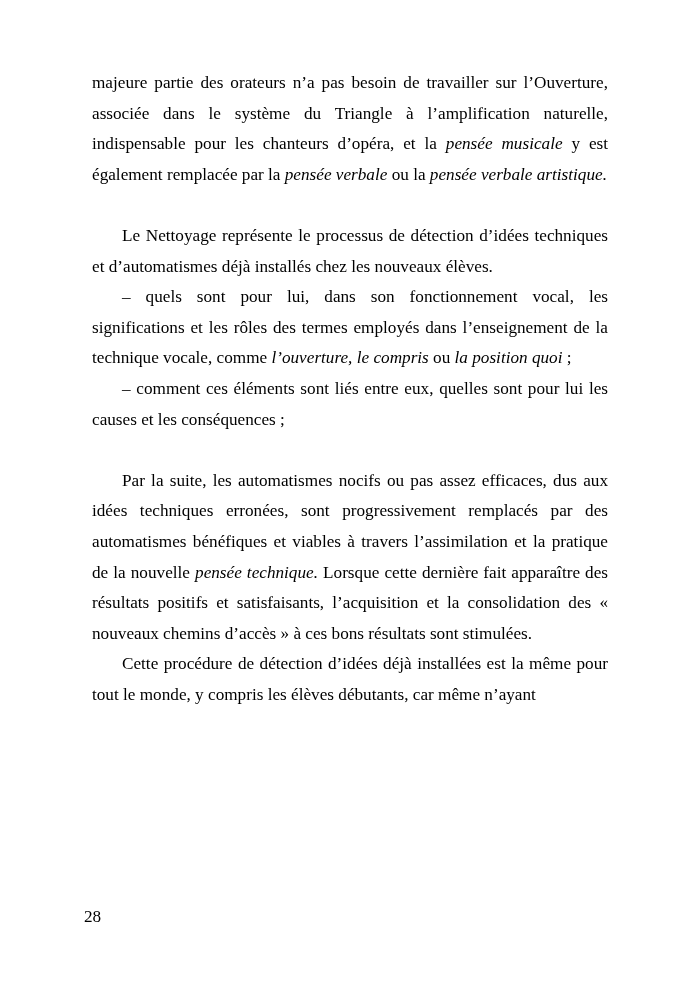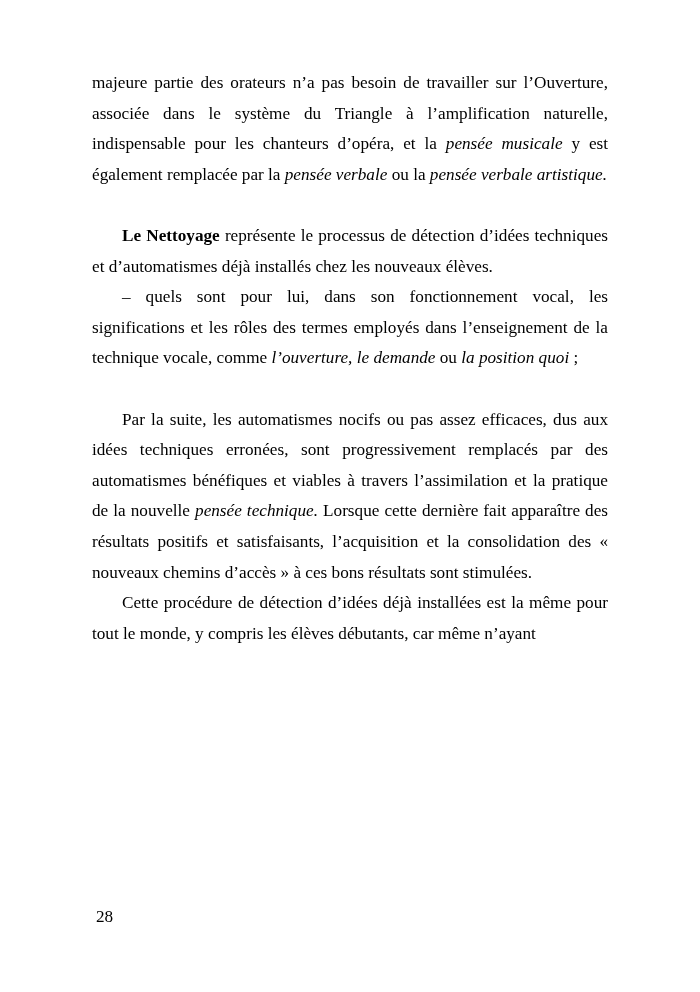--- a/index.html
+++ b/index.html
@@ -39,49 +39,50 @@
     text-indent: 30px;
     hyphens: none;
   }
   p.para.no-indent {
     text-indent: 0;
   }
   p.spaced {
     margin-top: 30.6px;
   }
   .lead-bold {
-    font-weight: bold;
+    font-weight: normal;
   }
   .it {
     font-style: italic;
   }
   .pageno {
     position: absolute;
-    left: 96px;
+    left: 84px;
     top: 908px;
     font-size: 17.2px;
     line-height: 1;
     font-family: "Liberation Serif", "DejaVu Serif", serif;
   }
 </style>
 </head>
 <body>
 
 <div class="page">
 
   <div class="text-block">
 
     <p class="para no-indent"><span>majeure partie des orateurs n’a pas besoin de travailler sur l’Ouverture, associée dans le système du Triangle à l’amplification naturelle, indispensable pour les chanteurs d’opéra, et la </span><span class="it">pensée musicale</span><span> y est également remplacée par la </span><span class="it">pensée verbale</span><span> ou la </span><span class="it">pensée verbale artistique.</span></p>
 
     <p class="para spaced"><span class="lead-bold">Le Nettoyage</span><span> représente le processus de détection d’idées techniques et d’automatismes déjà installés chez les nouveaux élèves.</span></p>
 
 
 
-    <p class="para"><span>– </span><span>quels sont pour lui, dans son fonctionnement vocal, les significations et les rôles des termes employés dans l’enseignement de la technique vocale, comme </span><span class="it">l’ouverture, le demande</span><span> ou </span><span class="it">la position quoi</span><span> ;</span></p>
+    <p class="para"><span>– </span><span>quels sont pour lui, dans son fonctionnement vocal, les significations et les rôles des termes employés dans l’enseignement de la technique vocale, comme </span><span class="it">l’ouverture, le compris</span><span> ou </span><span class="it">la position quoi</span><span> ;</span></p>
 
+    <p class="para"><span>– </span><span>comment ces éléments sont liés entre eux, quelles sont pour lui les causes et les conséquences ;</span></p>
 
 
     <p class="para spaced"><span>Par la suite, les automatismes nocifs ou pas assez efficaces, dus aux idées techniques erronées, sont progressivement remplacés par des automatismes bénéfiques et viables à travers l’assimilation et la pratique de la nouvelle </span><span class="it">pensée technique.</span><span> Lorsque cette dernière fait apparaître des résultats positifs et satisfaisants, l’acquisition et la consolidation des « nouveaux chemins d’accès » à ces bons résultats sont stimulées.</span></p>
 
     <p class="para"><span>Cette procédure de détection d’idées déjà installées est la même pour tout le monde, y compris les élèves débutants, car même n’ayant</span></p>
 
   </div>
 
   <div class="pageno">28</div>
 

